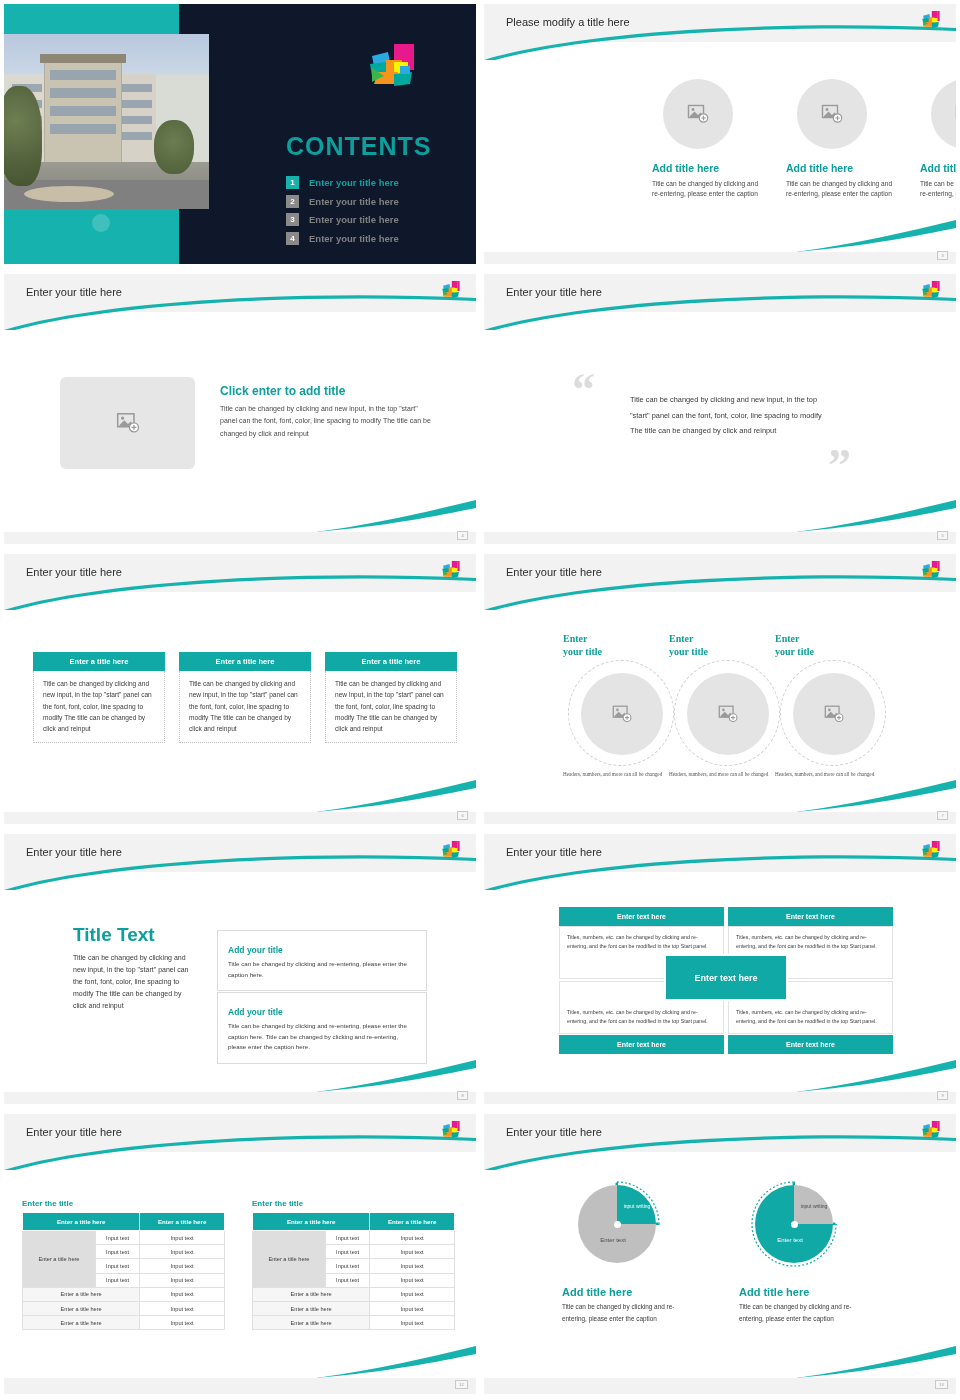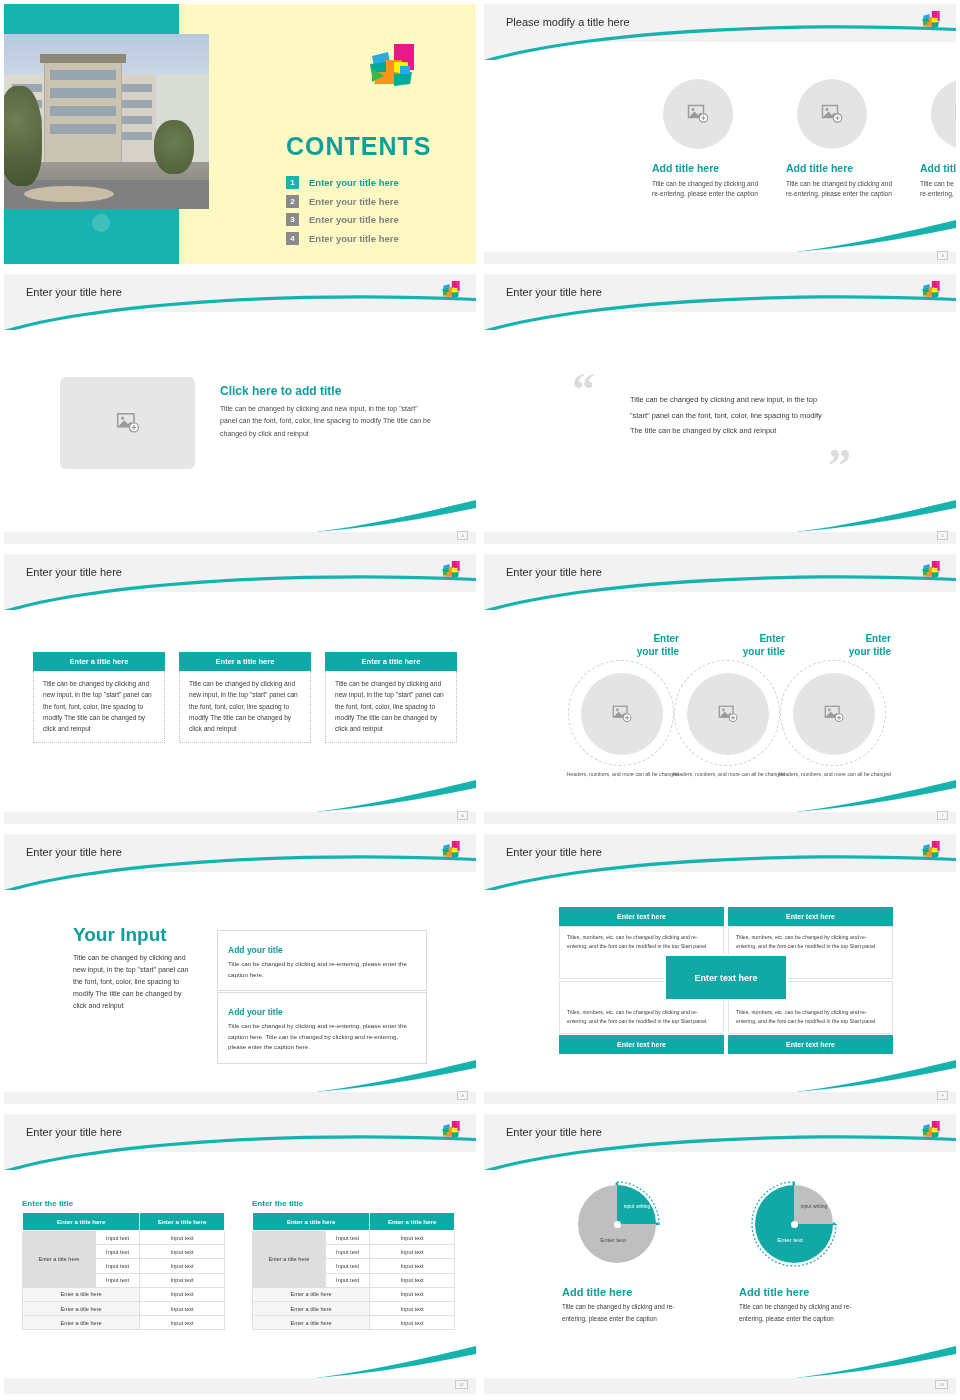--- a/index.html
+++ b/index.html
@@ -22,21 +22,21 @@
     border: 1px solid #ffffff;
   }
   .slide-inner {
     position: absolute;
     left: 3px; top: 3px; right: 3px; bottom: 5px;
     background: #ffffff;
     overflow: hidden;
   }
 
   
-  .cover { position:absolute; inset:0; background:#fef9c3; }
+  .cover { position:absolute; inset:0; background:#0f172a; }
   .cover-teal {
     position:absolute; left:-120px; top:-40px;
     width: 320px; height: 350px;
     background: #16b3ae;
     border-radius: 0 100% 100% 0 / 0 50% 50% 0;
   }
   .cover-teal2 {
     position:absolute; left:0; top:0;
     width: 175px; height: 270px;
     background: #16b3ae;
@@ -141,21 +141,21 @@
     background:#11a9a6; color:#fff; font-size:7.5px; font-weight:bold;
     text-align:center; padding:5px 0;
   }
   .s5-body {
     border-left:1px dotted #bdbdbd; border-right:1px dotted #bdbdbd;
     border-bottom:1px dotted #bdbdbd;
     padding:7px 9px; font-size:6.6px; line-height:1.72; color:#3c3c3c;
   }
 
   
-  .s6-col { position:absolute; width:116px; text-align:right; }
+  .s6-col { position:absolute; width:116px; text-align:left;font-family:Liberation Serif, serif; }
   .s6-title { color:#0c9f9c; font-size:10px; font-weight:bold; line-height:1.3; }
   .s6-dash { width:106px; height:106px; border-radius:50%; border:1px dashed #cfcfcf; position:relative; }
   .s6-inner { position:absolute; left:12px; top:12px; width:82px; height:82px; }
   .s6-cap { font-size:5.2px; color:#555; line-height:1.6; margin-top:4px; }
 
   
   .s7-big { color:#0c9f9c; font-size:19px; font-weight:bold; }
   .s7-body { color:#3a3a3a; font-size:7px; line-height:1.72; width:118px; margin-top:6px; }
   .s7-box { position:absolute; width:210px; border:1px solid #dcdcdc; padding:8px 10px 10px 10px; }
   .s7-box-title { color:#0c9f9c; font-size:8.5px; font-weight:bold; margin-bottom:4px;
@@ -373,21 +373,21 @@
         <svg width="26" height="26" viewBox="0 0 24 24">
             <rect x="2.5" y="3.5" width="15" height="12" fill="none" stroke="#9a9a9a" stroke-width="1.4"></rect>
             <circle cx="7" cy="7.5" r="1.4" fill="#9a9a9a"></circle>
             <path d="M4 14 L8.5 9.5 L12 13 L14.5 10.5 L17 13.5 L17 15.5 L4 15.5 Z" fill="#9a9a9a"></path>
             <circle cx="17.5" cy="16" r="4.2" fill="#fff" stroke="#9a9a9a" stroke-width="1.2"></circle>
             <path d="M17.5 13.8 v4.4 M15.3 16 h4.4" stroke="#9a9a9a" stroke-width="1.2"></path>
           </svg>
       </div>
 
       <div style="position:absolute;left:216px;top:110px;">
-        <div class="s3-title">Click here to add title</div>
+        <div class="s3-title">Click enter to add title</div>
         <div class="s3-body">Title can be changed by clicking and new input, in the top "start" panel can the font, font, color, line spacing to modify The title can be changed by click and reinput</div>
       </div>
 
       <svg style="position:absolute;right:0;bottom:10px;width:160px;height:36px;" viewBox="0 0 160 36" preserveAspectRatio="none">
         <path d="M160,2 C110,14 60,26 0,34 L160,34 Z" fill="#16b3ae"></path>
         <path d="M160,10 C120,18 70,28 0,34 L160,34 Z" fill="#ffffff"></path>
       </svg>
       <div class="footer-strip"></div>
       <div class="pagebadge">4</div>
     </div>
@@ -570,21 +570,21 @@
             <polygon points="6,22 22,20 28,30 8,34" fill="#00a99d"></polygon>
           <polygon points="22,18 38,18 38,32 22,32" fill="#f7941e"></polygon>
             <polygon points="30,20 44,20 44,34 30,34" fill="#fff200"></polygon>
           <polygon points="14,30 34,30 30,42 10,42" fill="#f7941e"></polygon>
             <polygon points="30,32 48,30 46,42 30,44" fill="#00a99d"></polygon>
           <polygon points="8,26 20,34 8,40" fill="#39b54a"></polygon>
         </svg>
       </div>
 
       <div style="position:absolute;left:69px;top:90px;">
-        <div class="s7-big">Your Input</div>
+        <div class="s7-big">Title Text</div>
         <div class="s7-body">Title can be changed by clicking and new input, in the top "start" panel can the font, font, color, line spacing to modify The title can be changed by click and reinput</div>
       </div>
 
       <div class="s7-box" style="left:213px;top:96px;">
         <div class="s7-box-title">Add your title</div>
         <div class="s7-box-body">Title can be changed by clicking and re-entering, please enter the caption here.</div>
       </div>
       <div class="s7-box" style="left:213px;top:158px;">
         <div class="s7-box-title">Add your title</div>
         <div class="s7-box-body">Title can be changed by clicking and re-entering, please enter the caption here. Title can be changed by clicking and re-entering, please enter the caption here.</div>

